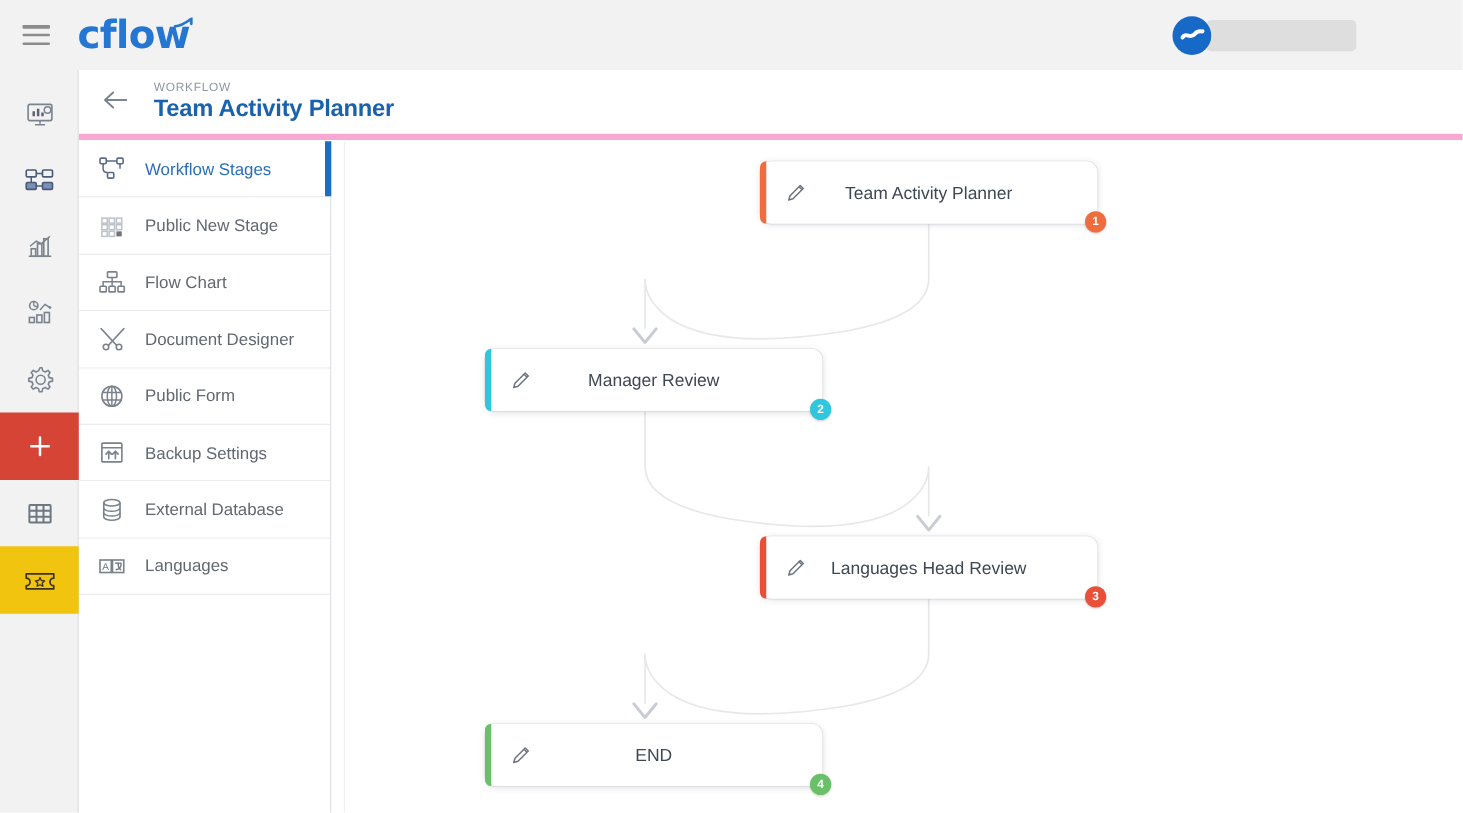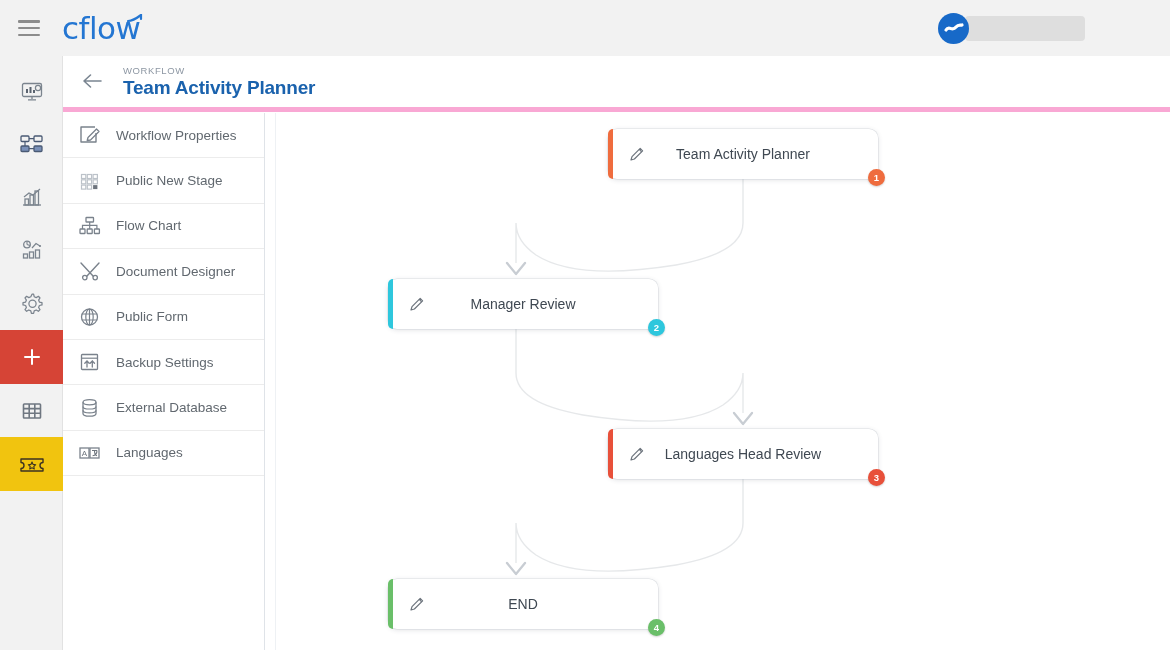--- a/index.html
+++ b/index.html
@@ -20,21 +20,21 @@
   }
   .hamburger {
     width: 22px; height: 16px;
     margin-left: 18px; margin-right: 22px;
     display: flex; flex-direction: column; justify-content: space-between;
     cursor: pointer;
   }
   .hamburger span { display:block; height: 2.5px; background: #8c8c8c; border-radius: 1px; }
 
   .logo {
-    font-size: 31px; font-weight: 400; color: #2476d2;
+    font-size: 31px; font-weight: 700; color: #2476d2;
     letter-spacing: -0.5px; position: relative; line-height: 1;
     font-family: "DejaVu Sans", sans-serif;
   }
   .logo .swoosh {
     position: absolute; right: -3px; top: 1px;
     width: 16px; height: 9px;
   }
 
   .topbar-right {
     margin-left: auto; margin-right: 85px;
@@ -279,30 +279,32 @@
     </svg>
   </div>
   <div>
     <div class="hdr-eyebrow">WORKFLOW</div>
     <div class="hdr-title">Team Activity Planner</div>
   </div>
 </div>
 
 <div class="menu">
 
-
-  <div class="menu-item">
-    <span class="mi-icon">
-      <svg width="22" height="20" viewBox="0 0 22 20">
-        <path d="M16 2 L2 2 L2 17 L17 17 L17 8" fill="none" stroke="#7a828c" stroke-width="1.4" stroke-linejoin="round"></path>
-        <path d="M9 12.5 L17.5 4 L20 6.5 L11.5 15 L8.2 15.5 Z" fill="none" stroke="#7a828c" stroke-width="1.3" stroke-linejoin="round"></path>
-      </svg>
-    </span>
-    <span class="mi-label">Workflow Properties</span>
-  </div>
+  <div class="menu-item active">
+    <span class="mi-icon">
+      <svg width="22" height="20" viewBox="0 0 22 20">
+        <rect x="1" y="1.5" width="5" height="4.5" rx="1" fill="none" stroke="#5a6b86" stroke-width="1.3"></rect>
+        <rect x="14.5" y="1.5" width="5" height="4.5" rx="1" fill="none" stroke="#5a6b86" stroke-width="1.3"></rect>
+        <rect x="7" y="13" width="5" height="4.5" rx="1" fill="none" stroke="#5a6b86" stroke-width="1.3"></rect>
+        <path d="M6 3.8 H14.5 M3.5 6 V10 Q3.5 13 7 13 M17 6 V10" fill="none" stroke="#5a6b86" stroke-width="1.2"></path>
+      </svg>
+    </span>
+    <span class="mi-label">Workflow Stages</span>
+  </div>
+
 
 
   <div class="menu-item">
     <span class="mi-icon">
       <svg width="22" height="20" viewBox="0 0 22 20">
         <g stroke="#bcc2c9" stroke-width="1.2" fill="none">
           <rect x="2.5" y="3.5" width="4.3" height="4"></rect>
             <rect x="8.3" y="3.5" width="4.3" height="4"></rect>
           <rect x="14.1" y="3.5" width="4.3" height="4"></rect>
           <rect x="2.5" y="8.8" width="4.3" height="4"></rect>

